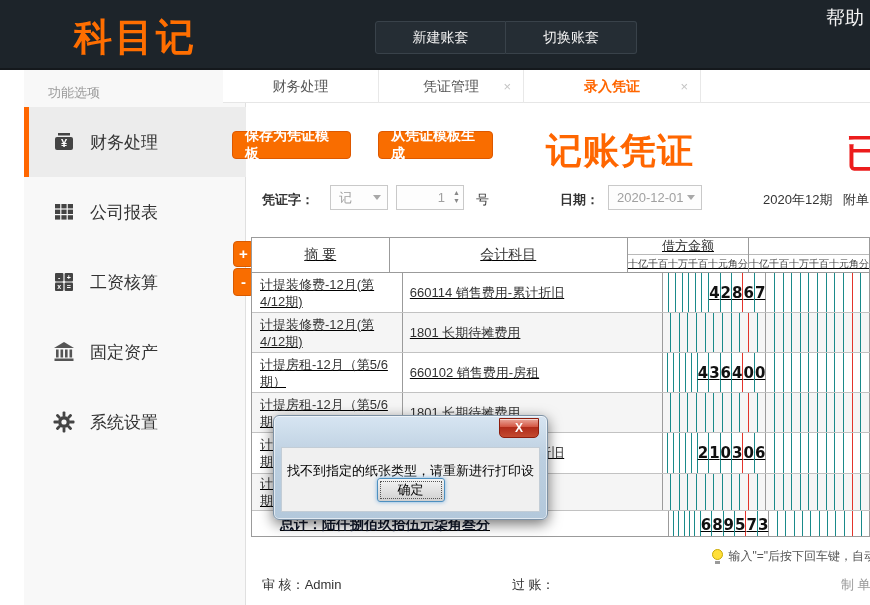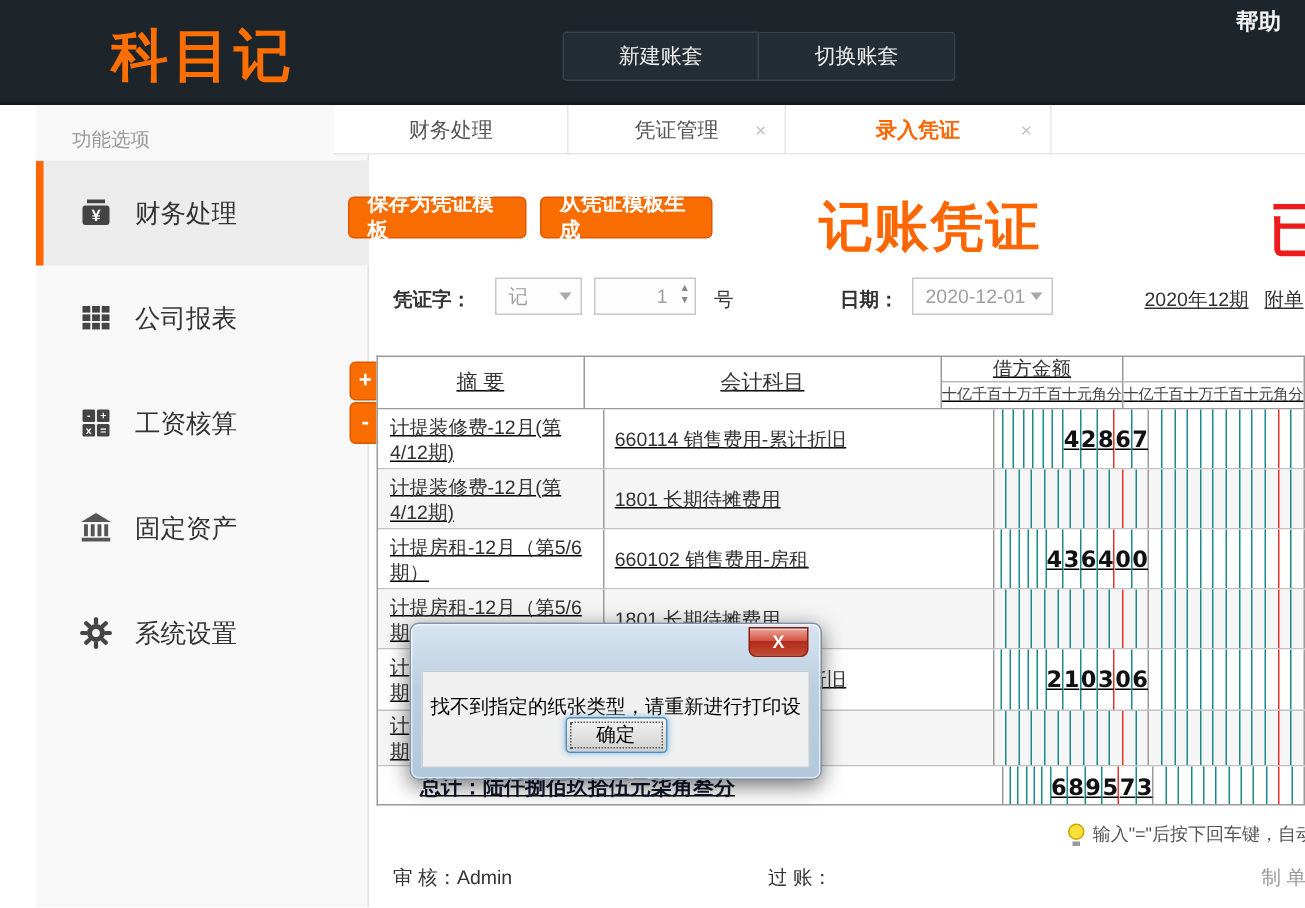--- a/index.html
+++ b/index.html
@@ -3,21 +3,21 @@
 <meta charset="utf-8">
 <style>
   * { margin:0; padding:0; box-sizing:border-box; }
   html,body { width:870px; height:605px; overflow:hidden; }
   body { font-family:"Liberation Sans","DejaVu Sans",sans-serif; background:#fff; }
   #app { position:relative; width:870px; height:605px; overflow:hidden; background:#fff; }
 
   
   .top-header { position:absolute; left:0; top:0; width:870px; height:70px; background:#1d242a; border-bottom:2px solid #14181c; }
   .logo { position:absolute; left:74px; top:12px; font-size:38px; font-weight:bold; color:#ff6e00; letter-spacing:3px; }
-  .help-link { position:absolute; right:16px; top:5px; color:#f2f2f2; font-size:15px; cursor:pointer;font-weight:bold; }
+  .help-link { position:absolute; right:6px; top:5px; color:#f2f2f2; font-size:19px; cursor:pointer; }
   .hdr-btns { position:absolute; left:375px; top:21px; display:flex; }
   .hdr-btn { width:131px; height:33px; background:#252d34; border:1px solid #39424a; color:#f0f0f0; font-size:14px;
              display:flex; align-items:center; justify-content:center; cursor:pointer; }
   .hdr-btn:first-child { border-radius:3px 0 0 3px; }
   .hdr-btn:last-child  { border-radius:0 3px 3px 0; border-left:none; }
 
   
   .sidebar { position:absolute; left:0; top:70px; width:222px; height:535px; background:#f8f8f8; border-right:1px solid #e0e0e0;margin-left:24px; }
   .side-section { position:absolute; left:24px; top:14px; font-size:13px; color:#9a9a9a; }
   .side-items { position:absolute; left:0; top:37px; width:222px; }
@@ -33,32 +33,32 @@
   .tab:nth-child(1){ width:156px; }
   .tab:nth-child(2){ width:145px; }
   .tab:nth-child(3){ width:177px; }
   .tab.active { color:#ff6600; font-weight:bold; }
   .tab-close { position:absolute; right:12px; top:9px; font-size:13px; color:#c4c4c4; font-weight:normal; cursor:pointer; }
 
   
   .tool-btn { position:absolute; height:28px; background:#f96d00; border:1px solid #dd5800; border-radius:4px;
               color:#fff; font-size:14px; font-weight:bold; display:flex; align-items:center; justify-content:center; cursor:pointer; padding:4px 12px; }
   #btn-save-tpl { left:232px; top:131px; width:119px; }
-  #btn-from-tpl { left:360px; top:131px; width:115px; }
+  #btn-from-tpl { left:378px; top:131px; width:115px; }
   .page-title { position:absolute; left:546px; top:127px; font-size:36px; font-weight:bold; color:#ff6600; letter-spacing:1px; }
   .stamp { position:absolute; left:846px; top:128px; font-size:38px; font-weight:bold; color:#ec1c1c; }
 
   
   .fld-label { position:absolute; font-size:13px; color:#333; font-weight:bold; top:191px; }
   .ctrl { position:absolute; top:185px; height:25px; background:#fdfdfd; border:1px solid #c9c9c9; color:#a0a0a0; font-size:13px; }
   .sel { display:flex; align-items:center; padding-left:8px; }
   .sel .arrow { position:absolute; right:6px; top:9px; width:0; height:0; border-left:4px solid transparent; border-right:4px solid transparent; border-top:5px solid #a8a8a8; }
   .num { text-align:right; padding-right:18px; line-height:23px; }
   .spinner { position:absolute; right:3px; top:3px; display:flex; flex-direction:column; line-height:8px; font-size:7px; color:#888; }
-  .plain-text { position:absolute; font-size:13px; color:#333; top:191px;text-decoration:underline; }
+  .plain-text { position:absolute; font-size:13px; color:#333; top:191px; }
 
   
   .grid-add, .grid-del { position:absolute; left:233px; width:21px; background:#f96d00; border:1px solid #d85a00; border-radius:4px;
     color:#fff; text-align:center; cursor:pointer; font-weight:bold; }
   .grid-add { top:241px; height:26px; line-height:24px; font-size:15px; }
   .grid-del { top:268px; height:28px; line-height:26px; font-size:15px; }
 
   
   .vtable { position:absolute; left:251px; top:237px; width:619px; height:300px; border:1px solid #9b9b9b; border-right:none; overflow:hidden; background:#fff;text-decoration:underline; }
   .t-hdr { display:flex; height:35px; border-bottom:1px solid #9b9b9b; }

